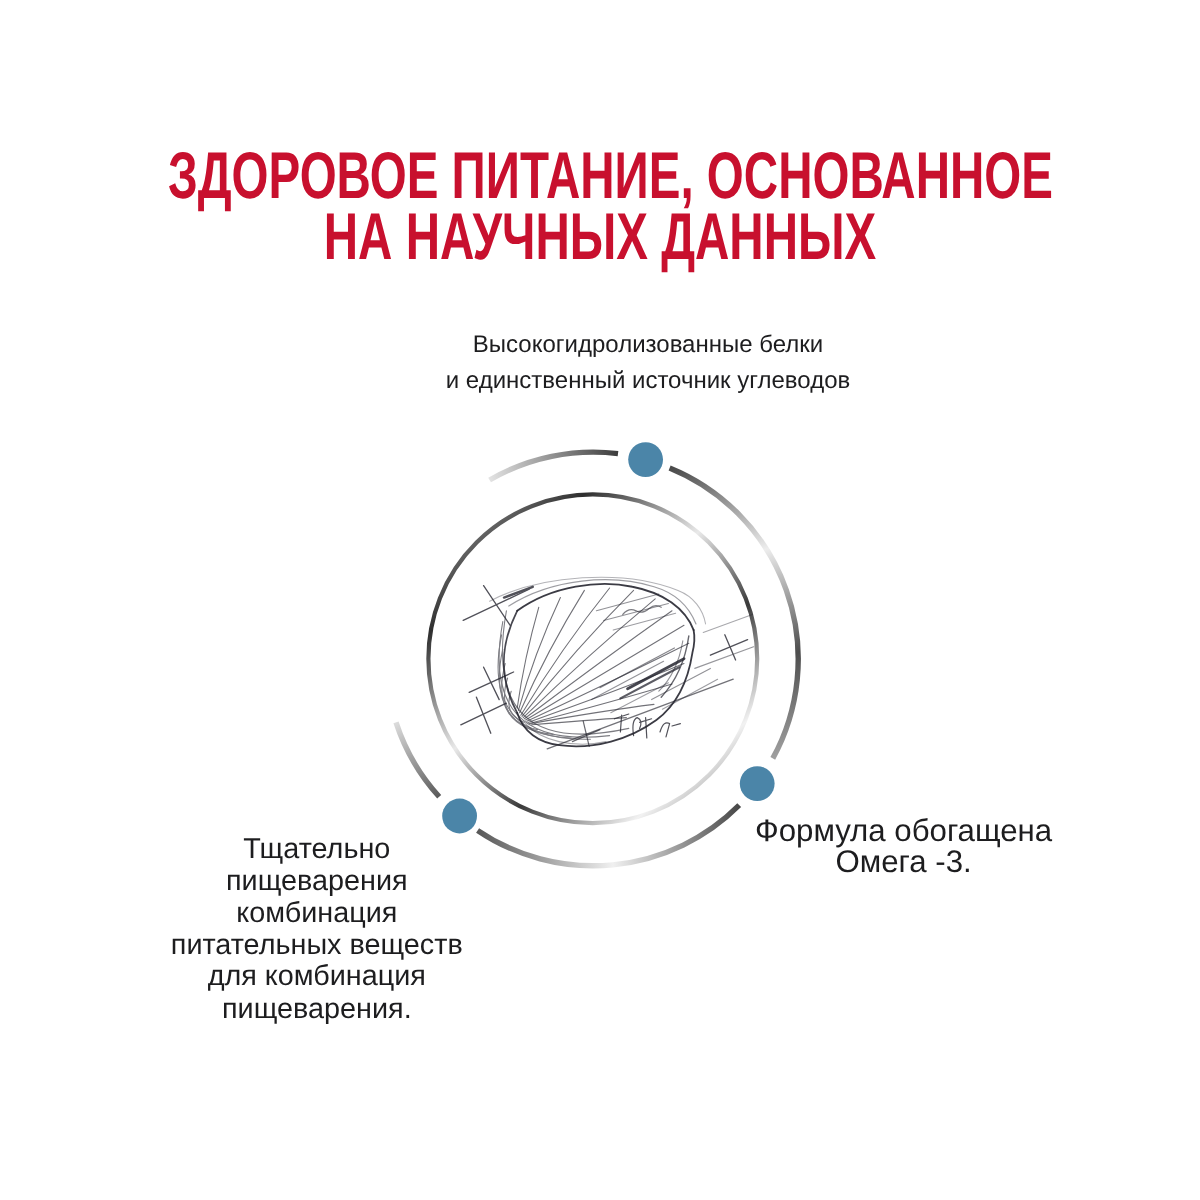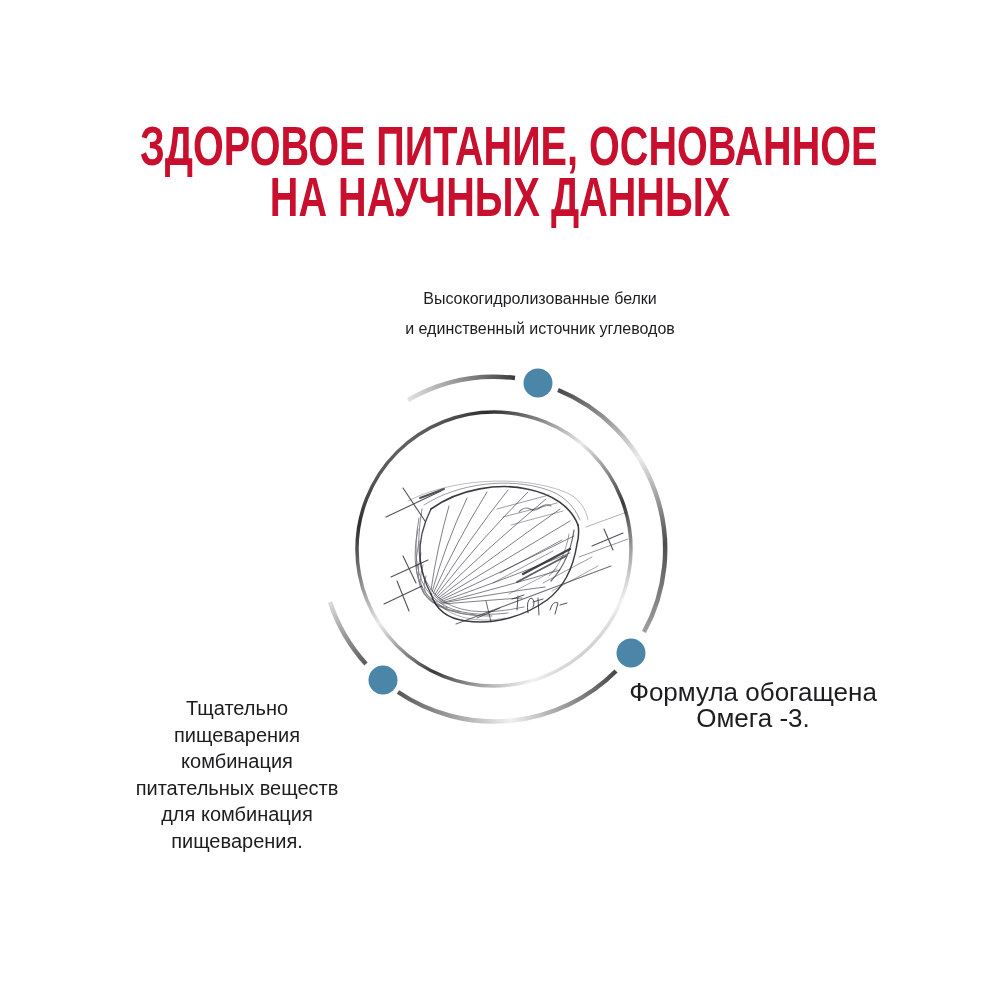--- a/index.html
+++ b/index.html
@@ -10,22 +10,22 @@
   .headline{
     position:absolute;top:121px;left:0;width:1000px;text-align:center;
     color:var(--headline-red,#c8102e);font-weight:bold;
   }
   .headline-line{
     font-size:55px;line-height:51px;white-space:nowrap;
     transform:scaleX(0.72);transform-origin:50% 50%;letter-spacing:0px;
   }
   .callout{position:absolute;text-align:center;color:var(--text-dark,#1d1d1f);}
   .callout div{white-space:nowrap;}
-  .callout-top{left:260px;top:284px;width:560px;font-size:16px;line-height:30px;}
-  .callout-left{left:97px;top:695px;width:280px;font-size:20px;line-height:26.5px;}
+  .callout-top{left:260px;top:272px;width:560px;font-size:20px;line-height:30px;}
+  .callout-left{left:124px;top:695px;width:280px;font-size:24px;line-height:26.5px;}
   .callout-right{left:613px;top:680px;width:280px;font-size:26px;line-height:25.5px;}
   .diagram{position:absolute;left:0;top:0;width:1000px;height:1000px;}
   .marker-dot{fill:var(--marker-blue,#4b85a8);}
   .sketch{stroke:#262630;fill:none;stroke-linecap:round;stroke-linejoin:round;}
 </style>
 </head>
 <body>
 
 <div class="page">
 

